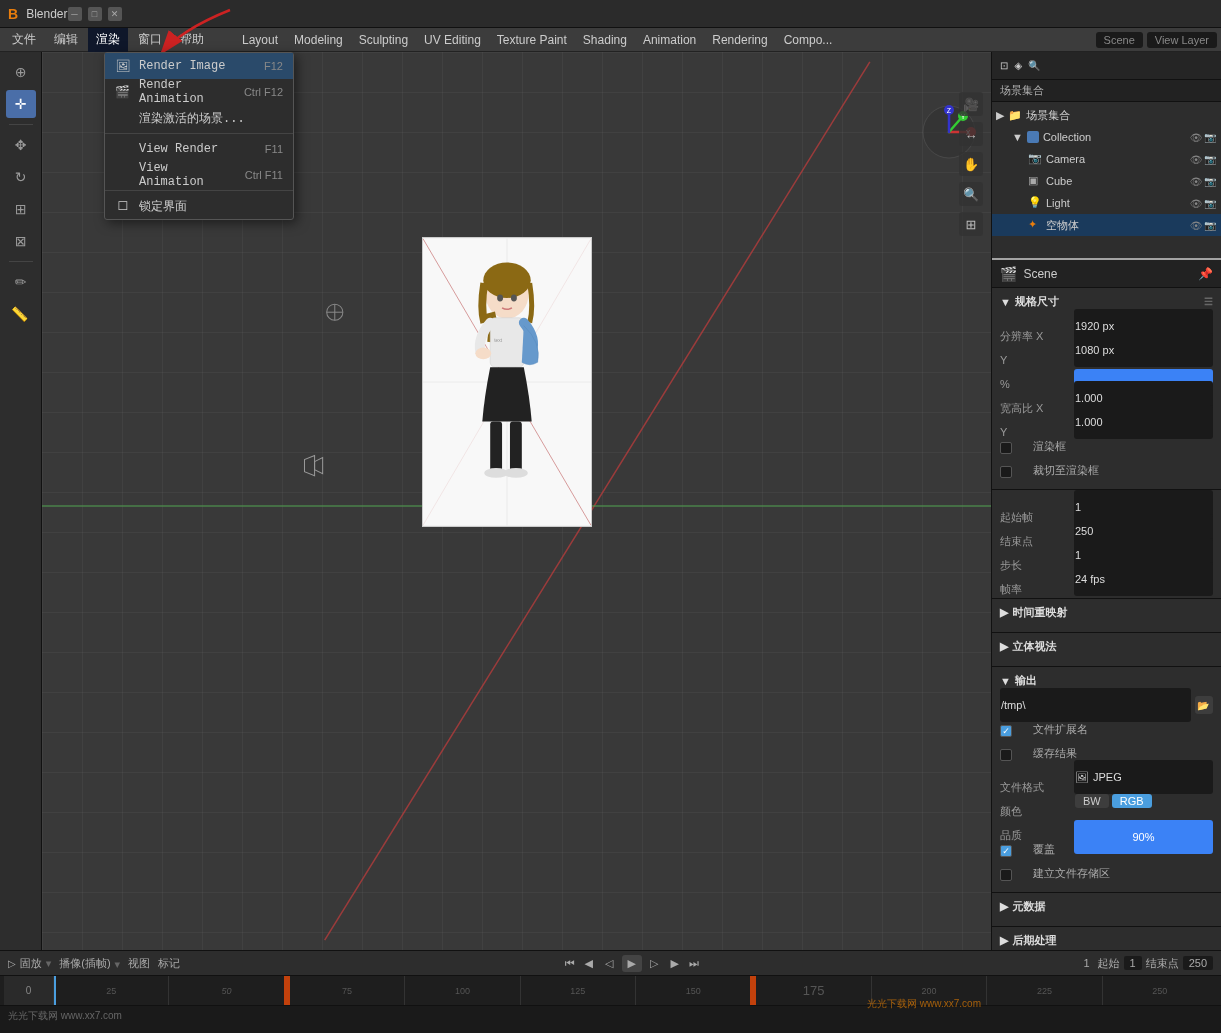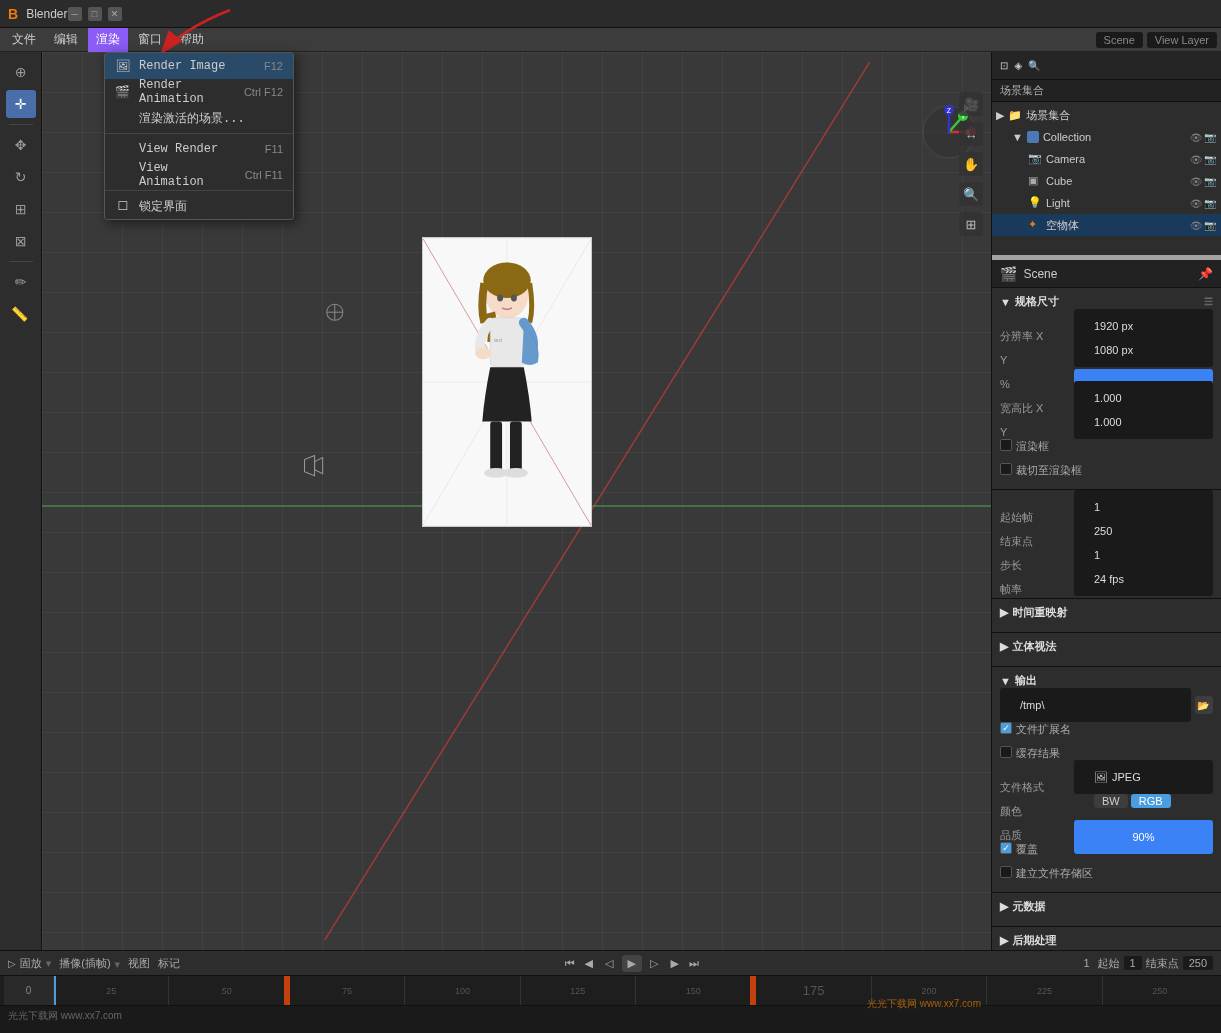--- a/index.html
+++ b/index.html
@@ -55,21 +55,21 @@
       border-bottom: 1px solid #222;
       gap: 2px;
     }
     .menu-item {
       padding: 19px 8px;
       cursor: pointer;
       border-radius: 3px;
       font-size: 12px;
       color: #ccc;
     }
-    .menu-item.active { background: #8b5cf6; color: white; }
+    .menu-item.active { background: #0f172a; color: white; }
 
     
     #main-layout {
       display: flex;
       height: calc(1033px - 28px - 24px - 28px - 25px - 30px);
     }
 
     
     #left-toolbar {
       width: 42px;
@@ -146,21 +146,21 @@
       height: 28px;
       background: #252525;
       display: flex;
       align-items: center;
       padding: 0 8px;
       gap: 6px;
       border-bottom: 1px solid #111;
     }
     #outliner {
       height: 180px;
-      border-bottom: 5px solid #a3a3a3;
+      border-bottom: 2px solid #a3a3a3;
       overflow: hidden;
     }
     .outliner-header {
       height: 22px;
       background: #222;
       display: flex;
       align-items: center;
       padding: 0 8px;
       font-size: 11px;
       color: #aaa;
@@ -225,21 +225,21 @@
       flex-shrink: 0;
       margin-top: 20px;
     }
     .props-value {
       flex: 1;
       background: #1a1a1a;
       border-radius: 3px;
       height: 34px;
       display: flex;
       align-items: center;
-      padding: 0 20px;
+      padding: 0 1px;
       font-size: 11px;
       color: #ddd;
     }
     .props-value.blue {
       background: #3b82f6;
       color: white;
       justify-content: center;
       margin-top: 24px;
     }
     .props-value.btn-row {
@@ -396,22 +396,22 @@
       position: absolute;
       bottom: 22px;
       right: 240px;
       font-size: 10px;
       color: rgba(255,140,0,0.6);
       pointer-events: none;
     }
 
     .checkbox-wrap {
       display: flex;
-      align-items: flex-start;
-      gap: 4px;
+      align-items: flex-end;
+      gap: 21px;
       font-size: 11px;
       color: #aaa;
     }
     .cb {
       width: 12px;
       height: 12px;
       background: #1a1a1a;
       border: 1px solid #555;
       border-radius: 2px;
       display: flex;
@@ -433,20 +433,31 @@
     <div class="win-btn">✕</div>
   </div>
 </div>
 
 <div id="menu-bar">
   <div class="menu-item">文件</div>
   <div class="menu-item">编辑</div>
   <div class="menu-item active">渲染</div>
   <div class="menu-item">窗口</div>
   <div class="menu-item">帮助</div>
+  <div style="flex:1; display:flex; gap:0; margin-left:20px;">
+    <div class="menu-item">Layout</div>
+    <div class="menu-item">Modeling</div>
+    <div class="menu-item">Sculpting</div>
+    <div class="menu-item">UV Editing</div>
+    <div class="menu-item">Texture Paint</div>
+    <div class="menu-item">Shading</div>
+    <div class="menu-item">Animation</div>
+    <div class="menu-item">Rendering</div>
+    <div class="menu-item">Compo...</div>
+  </div>
   <div style="display:flex; align-items:center; gap:4px; margin-left:auto;">
     <div style="background:#1a1a1a; border-radius:3px; padding:2px 8px; font-size:11px; color:#888;">Scene</div>
     <div style="background:#1a1a1a; border-radius:3px; padding:2px 8px; font-size:11px; color:#888;">View Layer</div>
   </div>
 </div>
 
 <div id="main-layout">
 
   <div id="left-toolbar">
     <div class="tool-btn">⊕</div>

